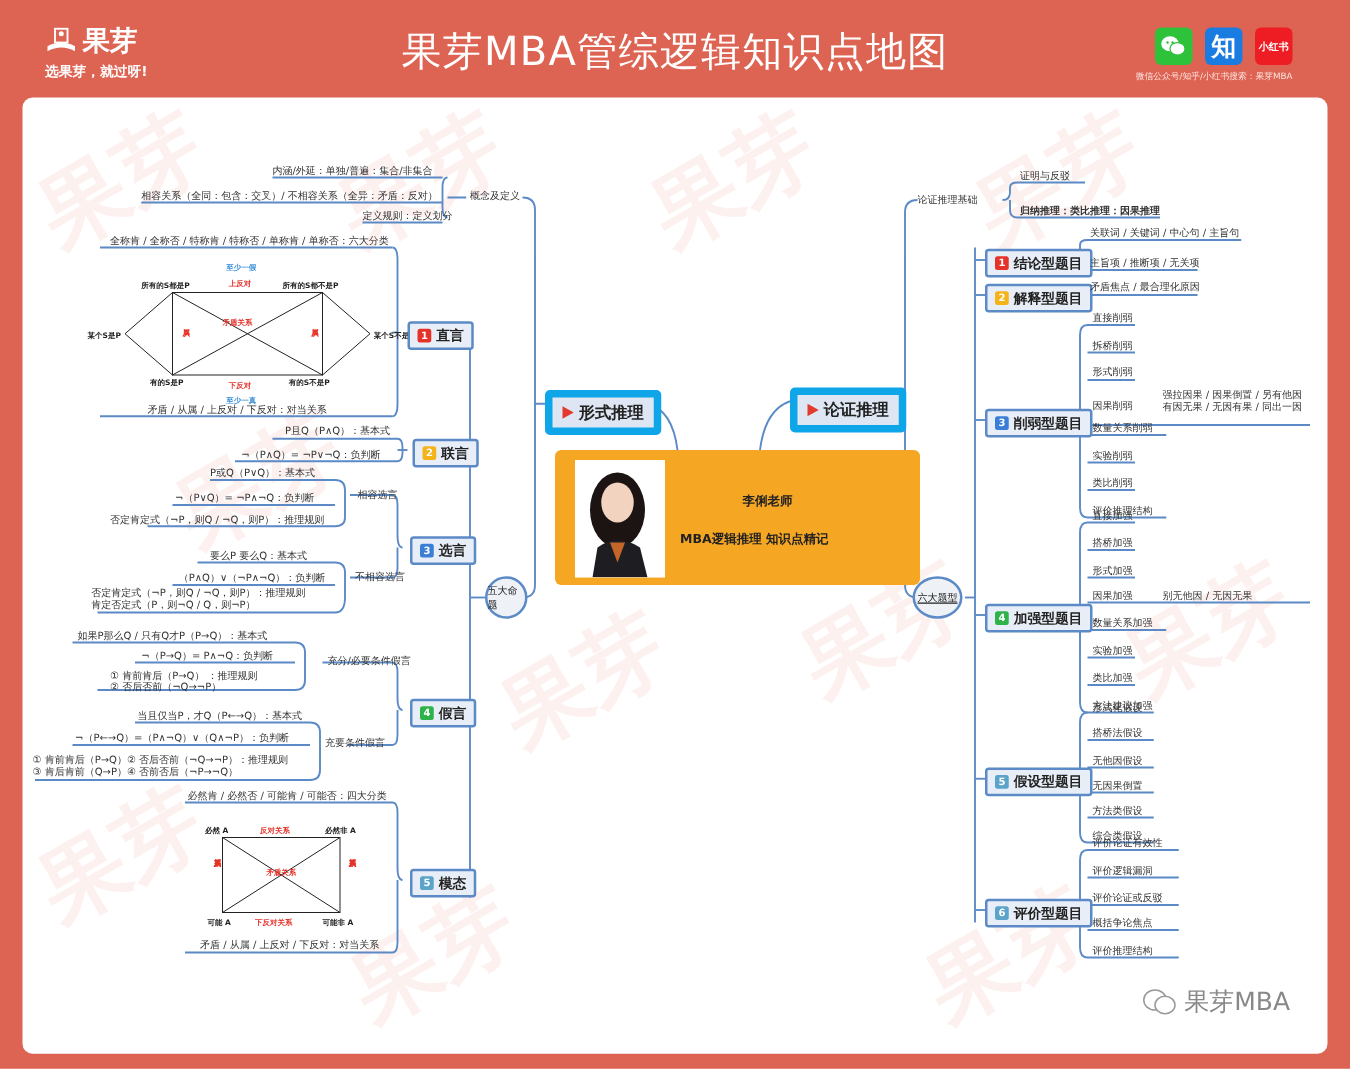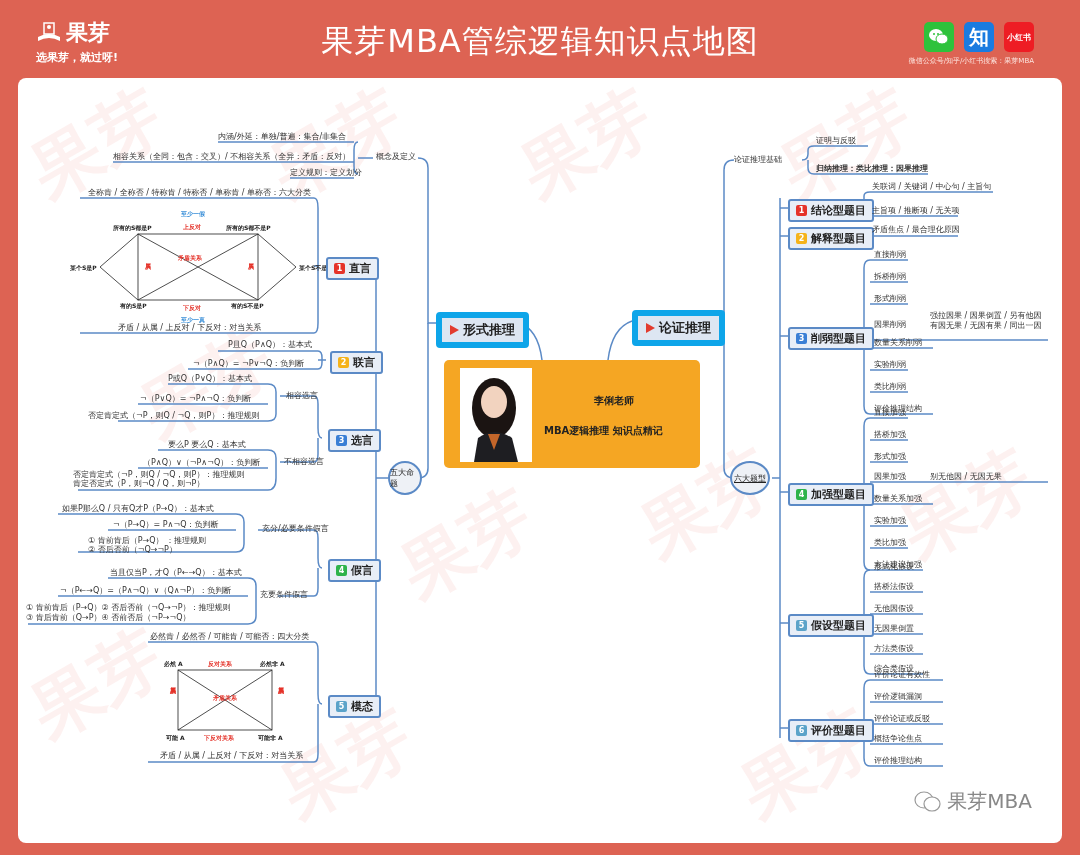--- a/index.html
+++ b/index.html
@@ -19,21 +19,21 @@
   .canvas { position: absolute; left: 18px; top: 78px; width: 1044px; height: 765px; background: #fff; border-radius: 8px; overflow: hidden; }
   .wm { position: absolute; color: rgba(230,80,70,0.08); font-size: 70px; font-weight: bold; transform: rotate(-30deg); pointer-events: none; }
   svg.lines { position: absolute; left: 0; top: 0; }
   .t { position: absolute; font-size: 8px; color: #333; white-space: nowrap; line-height: 10px; }
   .t.r { text-align: right; }
   .topic { position: absolute; background: #e8eef7; border: 2px solid #5b8ac6; border-radius: 3px; font-weight: bold; font-size: 11px; color: #222; padding: 2px 6px; display: flex; align-items: center; gap: 4px; white-space: nowrap; }
   .topic .num { width: 11px; height: 11px; border-radius: 2px; color: #fff; font-size: 8px; display: inline-flex; align-items: center; justify-content: center; }
   .main-topic { position: absolute; background: #dde6f2; border: 6px solid #0ea5e9; border-radius: 4px; font-weight: bold; font-size: 13px; color: #222; padding: 3px 8px; display: flex; align-items: center; gap: 4px; }
   .flag { width: 0; height: 0; border-left: 9px solid #e23b2e; border-top: 5px solid transparent; border-bottom: 5px solid transparent; position: relative; }
   .circle { position: absolute; border: 2px solid #5b8ac6; border-radius: 50%; background: #eef1f6; font-size: 8px; display: flex; align-items: center; justify-content: center; color: #222; }
-  .center { position: absolute; left: 426px; top: 282px; width: 256px; height: 108px; background: #f5a623; border-radius: 5px; }
+  .center { position: absolute; left: 426px; top: 282px; width: 292px; height: 108px; background: #f5a623; border-radius: 5px; }
   .photo { position: absolute; left: 16px; top: 8px; width: 72px; height: 94px; background: #fff; overflow: hidden; }
   .center .name { position: absolute; left: 150px; top: 34px; font-size: 10px; font-weight: bold; color: #222; }
   .center .sub { position: absolute; left: 100px; top: 64px; font-size: 10px; font-weight: bold; color: #222; }
   .footer-wm { position: absolute; right: 30px; bottom: 28px; color: #888; font-size: 20px; display: flex; align-items: center; gap: 4px; }
   .diag-lbl { position: absolute; font-size: 6px; font-weight: bold; white-space: nowrap; }
   .red { color: #e5332a; }
   .blue { color: #3a8fd8; }
   .blk { color: #222; }
 </style>
 </head>

